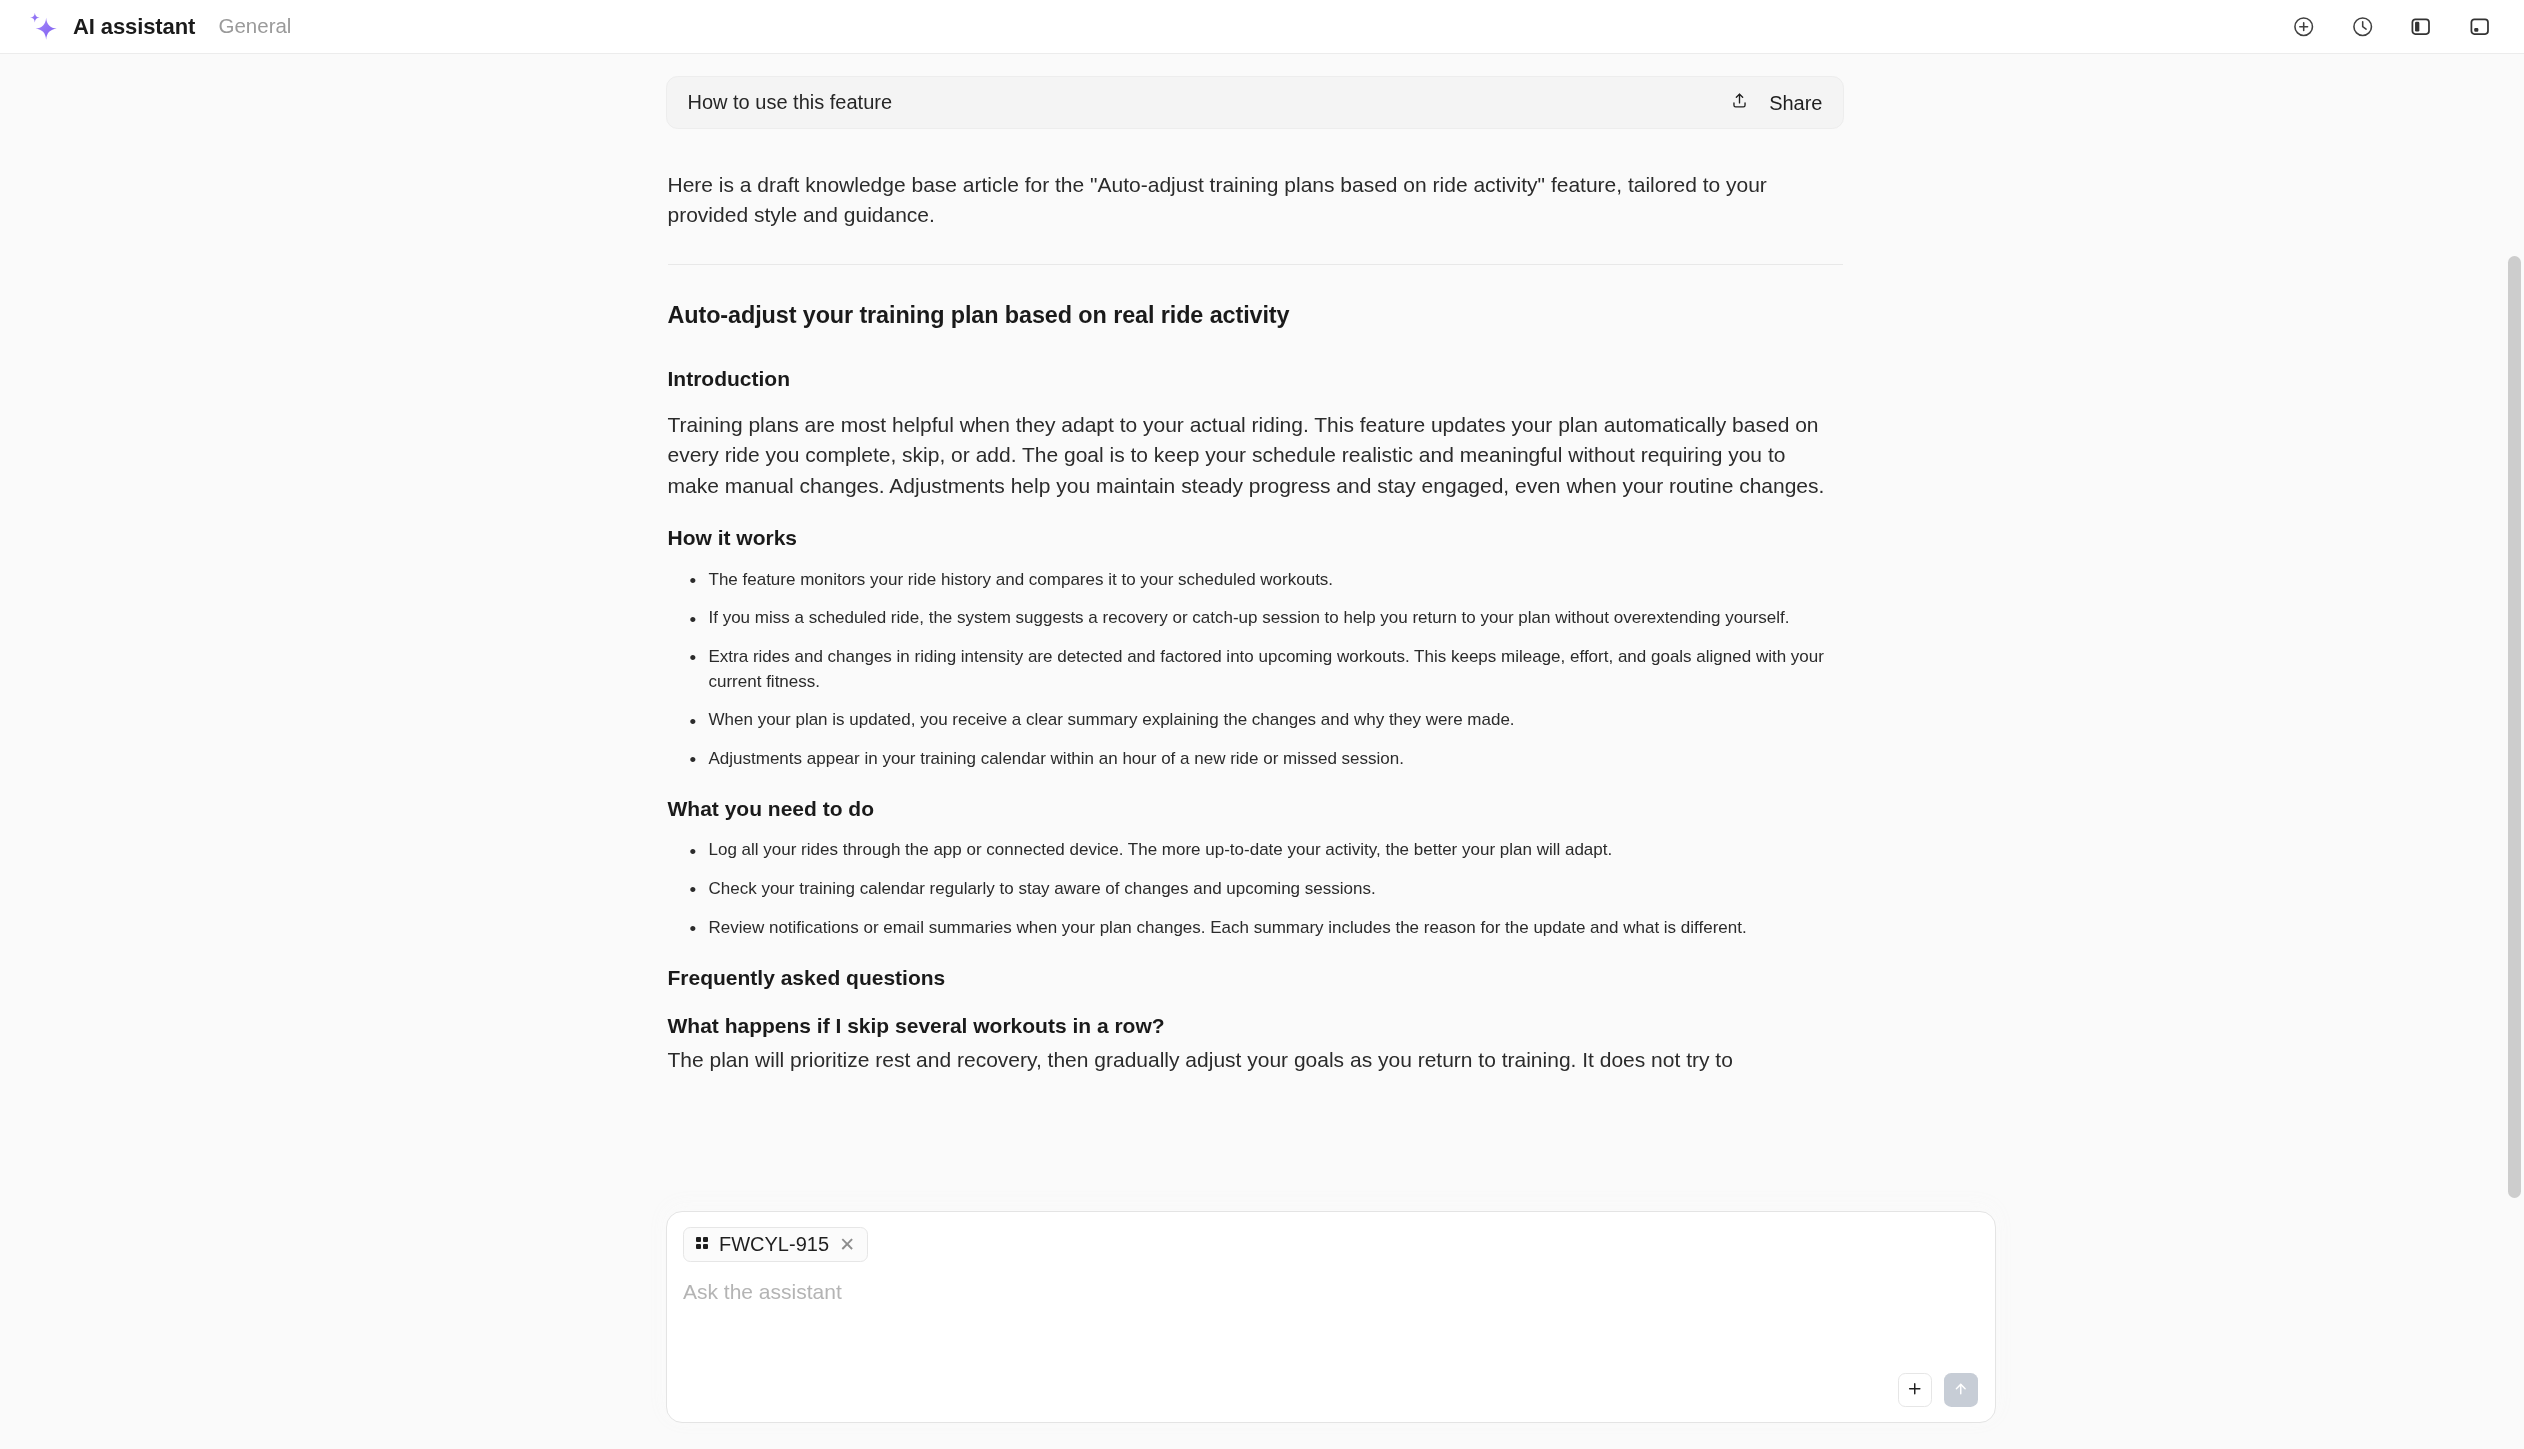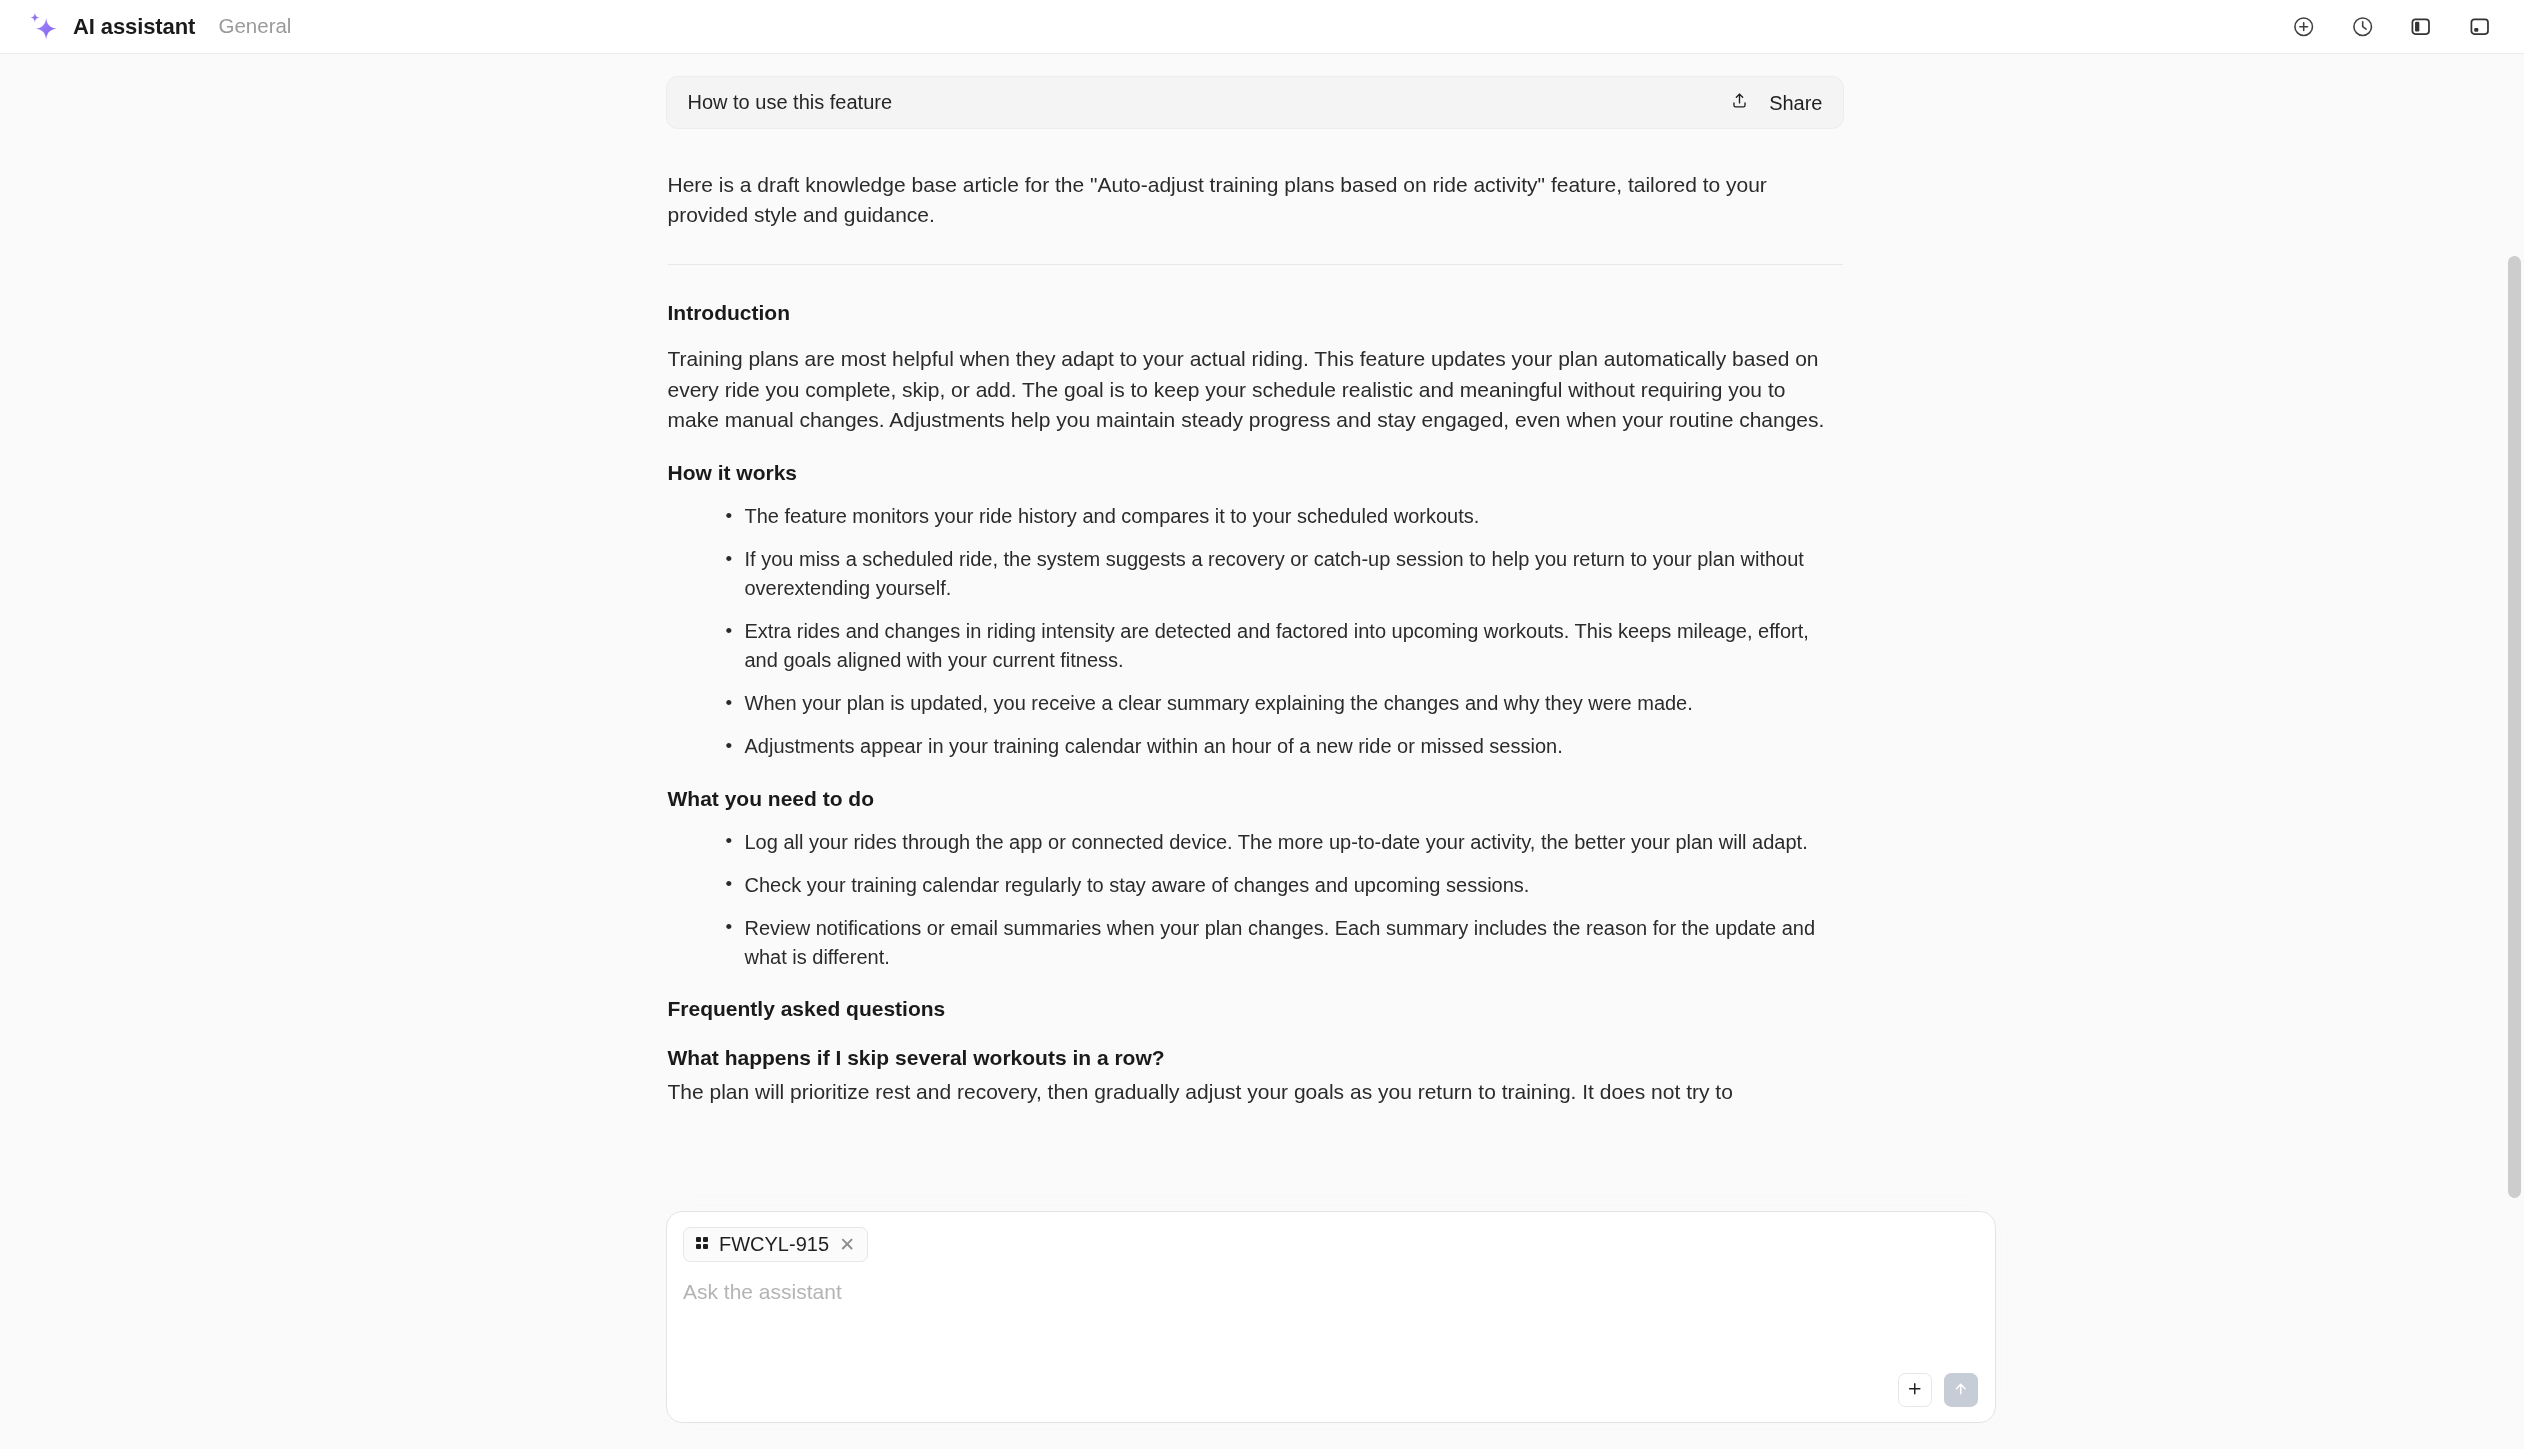--- a/index.html
+++ b/index.html
@@ -93,23 +93,22 @@
     line-height: 1.3;
   }
   .h2.tight { margin-top: 23.4px; }
   .para {
     margin-top: 17.5px;
     font-size: 21px; line-height: 1.45; color: #2b2b2b;
   }
   .bullets { margin-top: 16px; padding-left: 41px; list-style: none; }
   .bullets li {
     position: relative;
-    font-size: 20px; line-height: 1.45; color: #2b2b2b;
+    font-size: 17px; line-height: 1.45; color: #2b2b2b;
     margin-bottom: 14px;
-    margin-left: 36px;
   }
   .bullets li::before {
     content: "•"; position: absolute; left: -19px; top: -0.7px;
     color: #2b2b2b; font-size: 19px;
   }
   .faq-q {
     margin-top: 20.5px;
     font-size: 21px; font-weight: 700; color: #1a1a1a; line-height: 1.4;
   }
   .faq-a {
@@ -250,20 +249,21 @@
         <span>Share</span>
       </button>
     </div>
 
     <div class="article">
 
       <p class="lead">Here is a draft knowledge base article for the "Auto-adjust training plans based on ride activity" feature, tailored to your provided style and guidance.</p>
 
       <hr class="divider">
 
+      <h1 class="h1">Auto-adjust your training plan based on real ride activity</h1>
 
       <h2 class="h2">Introduction</h2>
       <p class="para">Training plans are most helpful when they adapt to your actual riding. This feature updates your plan automatically based on every ride you complete, skip, or add. The goal is to keep your schedule realistic and meaningful without requiring you to make manual changes. Adjustments help you maintain steady progress and stay engaged, even when your routine changes.</p>
 
       <h2 class="h2 tight">How it works</h2>
       <ul class="bullets">
         <li>The feature monitors your ride history and compares it to your scheduled workouts.</li>
         <li>If you miss a scheduled ride, the system suggests a recovery or catch-up session to help you return to your plan without overextending yourself.</li>
         <li>Extra rides and changes in riding intensity are detected and factored into upcoming workouts. This keeps mileage, effort, and goals aligned with your current fitness.</li>
         <li>When your plan is updated, you receive a clear summary explaining the changes and why they were made.</li>

